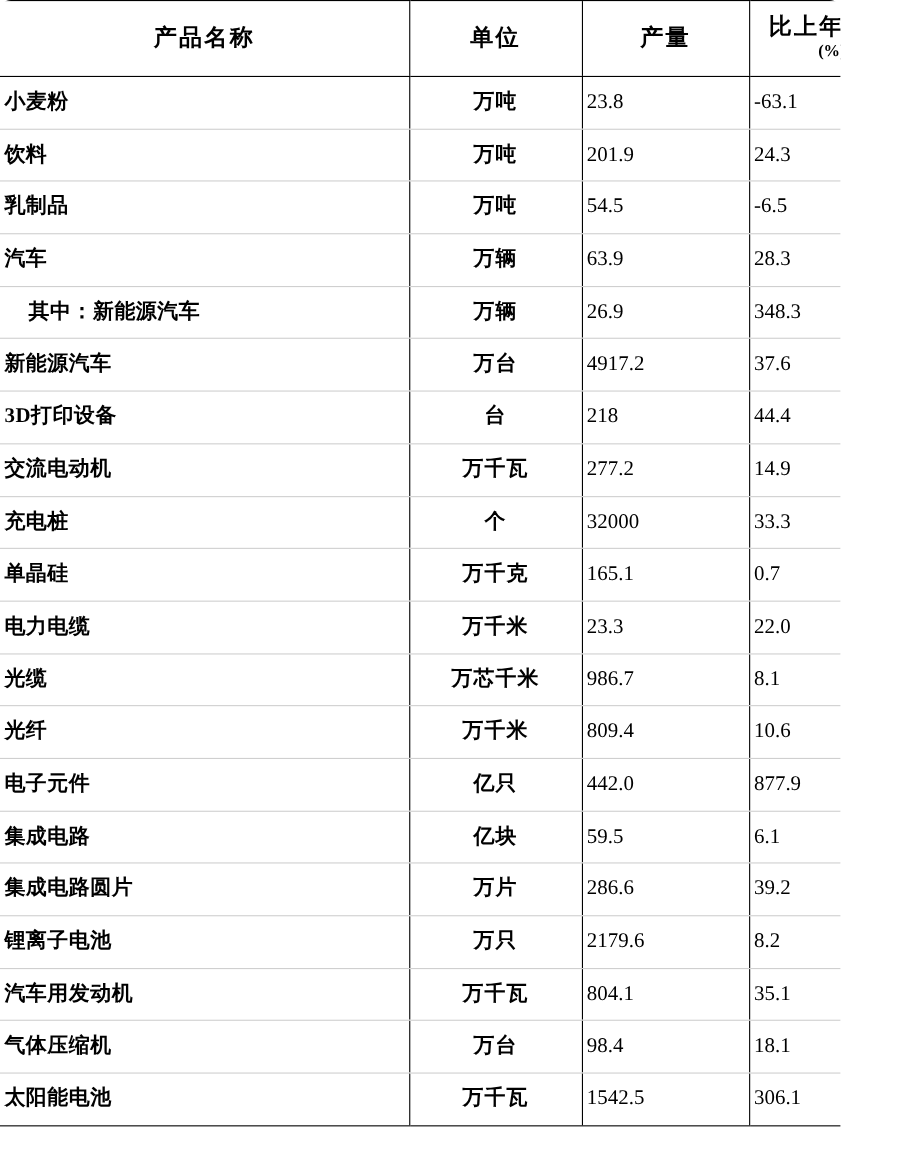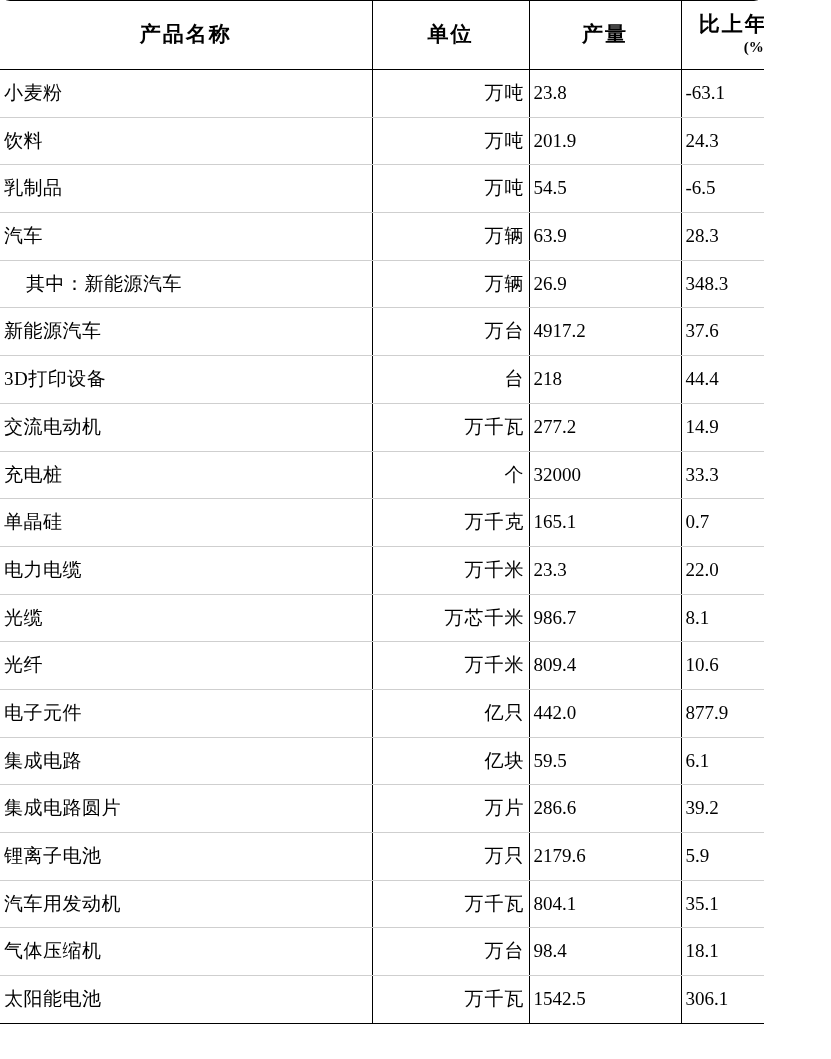--- a/index.html
+++ b/index.html
@@ -55,29 +55,29 @@
     padding: 11px 4px 11px 4px;
     vertical-align: middle;
     height: 24px;
   }
   table.stat-table tbody tr:last-child td {
     border-bottom: 1.6px solid #000;
   }
   td.name {
     text-align: left;
     padding-left: 8px;
-    font-weight: normal;
+    font-weight: bold;
     letter-spacing: 0.5px;
   }
   td.name.indent {
     padding-left: 26px;
   }
   td.unit {
-    text-align: right;
-    font-weight: normal;
+    text-align: center;
+    font-weight: bold;
     border-left: 1.1px solid #000;
     letter-spacing: 1px;
   }
   td.num {
     text-align: left;
     font-weight: normal;
     border-left: 1.1px solid #000;
     font-family: "Liberation Serif", "DejaVu Serif", serif;
   }
 </style>
@@ -203,21 +203,21 @@
         <tr>
           <td class="name">集成电路圆片</td>
           <td class="unit">万片</td>
           <td class="num">286.6</td>
           <td class="num">39.2</td>
         </tr>
         <tr>
           <td class="name">锂离子电池</td>
           <td class="unit">万只</td>
           <td class="num">2179.6</td>
-          <td class="num">5.9</td>
+          <td class="num">8.2</td>
         </tr>
         <tr>
           <td class="name">汽车用发动机</td>
           <td class="unit">万千瓦</td>
           <td class="num">804.1</td>
           <td class="num">35.1</td>
         </tr>
         <tr>
           <td class="name">气体压缩机</td>
           <td class="unit">万台</td>

